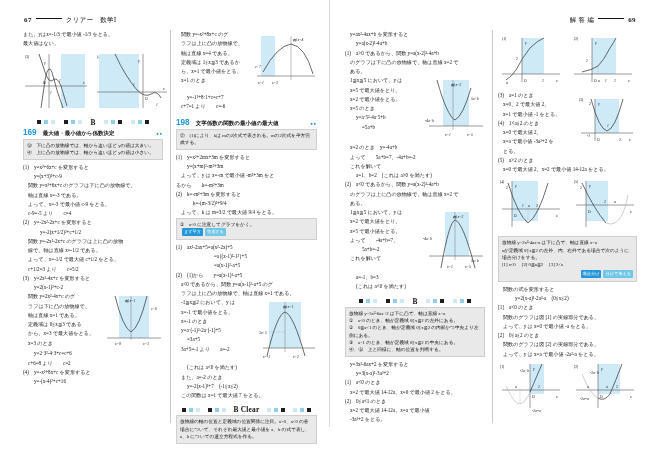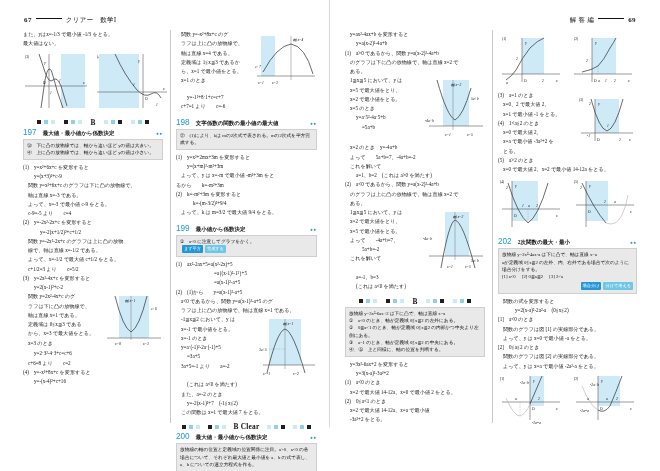--- a/index.html
+++ b/index.html
@@ -70,21 +70,21 @@
   .sq.m{background:#8fcfe8;}
   .sq.l{background:#cde9f5;}
   .sep-label{
     font-weight:bold;font-size:7.4px;margin:0 5px;color:#111;
     font-family:"Liberation Serif",serif;letter-spacing:.2px;
   }
   .sec-head{
     display:flex;align-items:baseline;gap:6px;margin:1px 0 2px 0;
   }
   .sec-no{
-    color:#2196d8;font-weight:normal;font-size:8.2px;
+    color:#2196d8;font-weight:bold;font-size:8.2px;
     font-family:"Liberation Sans",sans-serif;letter-spacing:0;text-align:right;
   }
   .sec-title{font-size:5.5px;font-weight:bold;color:#111;flex:1;}
   .stars{font-size:4.6px;color:#2196d8;letter-spacing:.6px;white-space:nowrap;}
 
   
   .hint{
     background:#e9e9e9;border:0.6px solid #cfcfcf;
     padding:2.2px 3px 2.6px 3px;margin:0 0 3px 0;
     font-size:4.7px;line-height:1.55;color:#111;
@@ -180,21 +180,21 @@
         <span class="sep-label">B</span>
         <span class="sq l"></span>
           <span class="sq m"></span>
           <span class="sq d"></span>
         <span class="sq l" style="margin-left:6px"></span>
           <span class="sq m"></span>
           <span class="sq d"></span>
       </div>
 
       <div class="sec-head">
-        <span class="sec-no">197</span>
+        <span class="sec-no">169</span>
         <span class="sec-title">最大値・最小値から係数決定</span>
         <span class="stars">●●</span>
       </div>
 
       <div class="hint">
         <p>③　下に凸の放物線では、軸から遠いほど yの値は大きい。</p>
         <p>④　上に凸の放物線では、軸から遠いほど yの値は小さい。</p>
       </div>
 
       <div>
@@ -272,25 +272,20 @@
       <div>
         <div class="t">(1)　y=x²+2mx+3m を変形すると</div>
         <div class="t ind2">y=(x+m)²-m²+3m</div>
         <div class="t ind1">よって、y は x=-m で最小値 -m²+3m をと</div>
         <div class="t">るから　　k=-m²+3m</div>
         <div class="t">(2)　k=-m²+3m を変形すると</div>
         <div class="t ind3">k=-(m-3/2)²+9/4</div>
         <div class="t ind1">よって、k は m=3/2 で最大値 9/4 をとる。</div>
       </div>
 
-      <div class="sec-head" style="margin-top:7px">
-        <span class="sec-no">199</span>
-        <span class="sec-title">最小値から係数決定</span>
-        <span class="stars">●●</span>
-      </div>
       <div class="hint">
         <p>②　a&lt;0 に注意してグラフをかく。</p>
         <span class="tag">まず平方</span><span class="tag alt">完成する</span>
       </div>
 
       <div>
         <div class="t">(1)　ax²-2ax+5=a(x²-2x)+5</div>
         <div class="t ind3" style="padding-left:38px">=a{(x-1)²-1²}+5</div>
         <div class="t ind3" style="padding-left:38px">=a(x-1)²-a+5</div>
         <div class="t">(2)　(1)から　　y=a(x-1)²-a+5</div>
@@ -330,25 +325,20 @@
           <span class="sq l"></span>
         <span class="sep-label">B Clear</span>
         <span class="sq l"></span>
           <span class="sq m"></span>
           <span class="sq d"></span>
         <span class="sq l" style="margin-left:5px"></span>
           <span class="sq m"></span>
           <span class="sq d"></span>
       </div>
 
-      <div class="sec-head">
-        <span class="sec-no">200</span>
-        <span class="sec-title">最大値・最小値から係数決定</span>
-        <span class="stars">●●</span>
-      </div>
       <div class="hint">
         <p>放物線の軸の位置と定義域の位置関係に注目。a&gt;0、a&lt;0 の各場合について、それぞれ最大値と最小値を a、b の式で表し、a、b についての連立方程式を作る。</p>
       </div>
     </div>
 
     <div class="col c3">
       <div class="t ind1">y=ax²-4ax+b を変形すると</div>
       <div class="t ind2">y=a(x-2)²-4a+b</div>
       <div class="t">(1)　a&gt;0 であるから、関数 y=a(x-2)²-4a+b</div>
       <div class="t ind1">のグラフは下に凸の放物線で、軸は直線 x=2 で</div>
@@ -520,25 +510,20 @@
           <path class="curve ghost" d="M34 48 Q44 52 50 40 Q54 32 56 20"></path>
           <text class="flab up" x="17" y="12">y</text>
           <text class="flab up" x="16" y="38">O</text>
           <text class="flab" x="58" y="38">x</text>
           <text class="flab" x="8" y="14">2</text>
           <text class="flab" x="32" y="28">2</text>
           <text class="flab" x="42" y="28">a</text>
         </svg>
       </div>
 
-      <div class="sec-head" style="margin-top:4px">
-        <span class="sec-no">202</span>
-        <span class="sec-title">2次関数の最大・最小</span>
-        <span class="stars">●●</span>
-      </div>
       <div class="hint">
         <p>放物線 y=2x²-4ax-a は下に凸で、軸は直線 x=a</p>
         <p>aが定義域 0≦x≦2 の左外、内、右外である場合で次のように場合分けをする。</p>
         <p>
           <span>[1]</span>
           <span>a&lt;0</span><span class="cm"></span>
           <span>[2]</span>
           <span>0≦a≦2</span><span class="cm"></span>
           <span>[3]</span>
           <span>2&lt;a</span>

